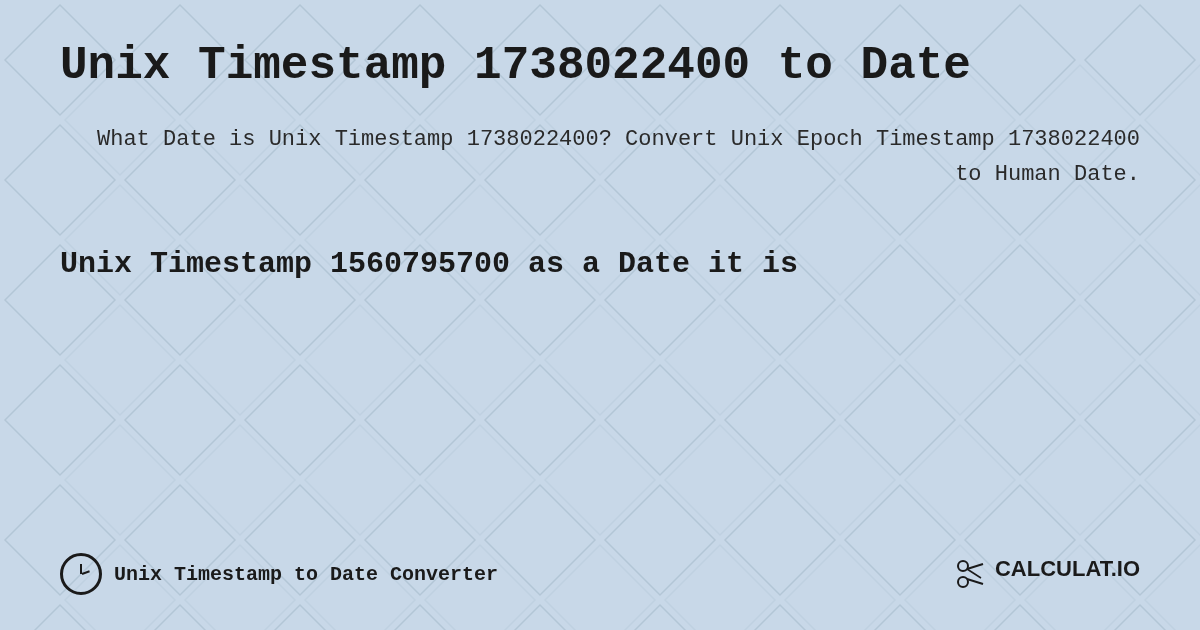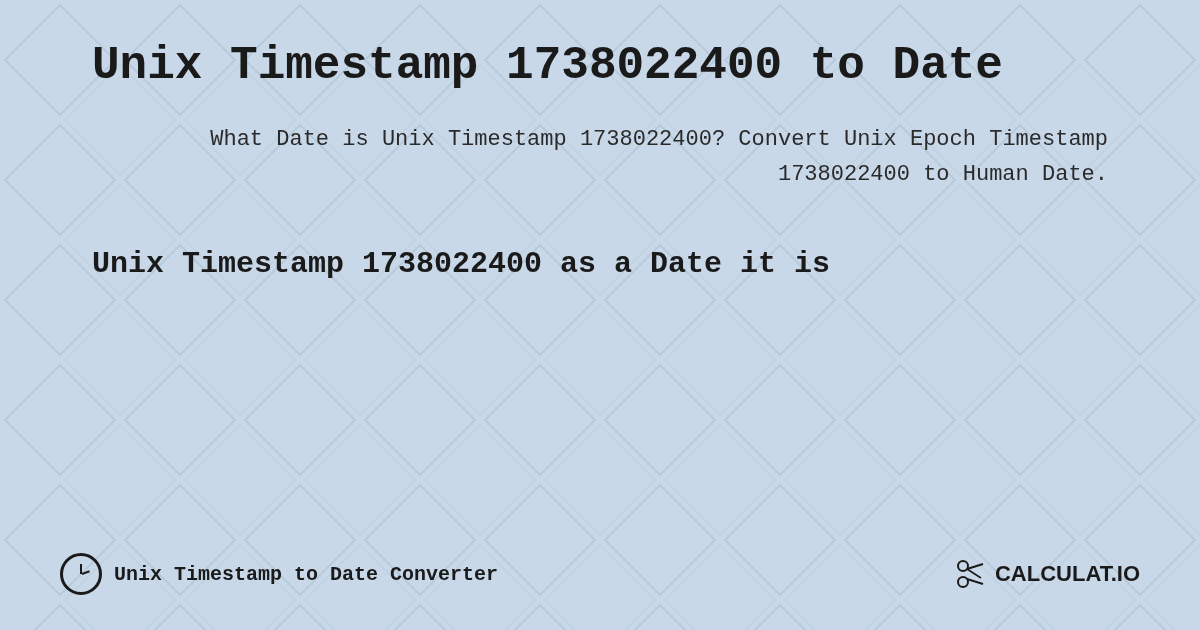--- a/index.html
+++ b/index.html
@@ -23,21 +23,21 @@
       top: 0;
       left: 0;
       width: 100%;
       height: 100%;
       z-index: 0;
     }
 
     .content {
       position: relative;
       z-index: 1;
-      padding: 40px 92px;
+      padding: 40px 60px;
     }
 
     .main-title {
       font-size: 46px;
       font-weight: bold;
       color: #1a1a1a;
       margin-bottom: 30px;
       font-family: 'Courier New', Courier, monospace;
     }
 
@@ -114,21 +114,21 @@
 
     .footer-label {
       font-size: 20px;
       font-weight: bold;
       color: #1a1a1a;
       font-family: 'Courier New', Courier, monospace;
     }
 
     .calculat-logo {
       display: flex;
-      align-items: center;
+      align-items: flex-start;
       gap: 6px;
       font-size: 22px;
       font-weight: bold;
       color: #1a1a1a;
       font-family: Arial, sans-serif;
     }
   </style>
 </head>
 <body>
 
@@ -147,21 +147,21 @@
   </g>
 </svg>
 
 <div class="content">
   <h1 class="main-title">Unix Timestamp 1738022400 to Date</h1>
 
   <p class="description">What Date is Unix Timestamp 1738022400? Convert Unix Epoch Timestamp 1738022400 to Human Date.</p>
 
   <div class="result-section">
     <p class="result-text">
-      <span>Unix Timestamp 1738022400 as a Date it is</span><br>
+      <span>Unix Timestamp 1560795700 as a Date it is</span><br>
     </p>
   </div>
 </div>
 
 <div class="footer">
   <div class="footer-left">
     <div class="clock-icon"></div>
     <span class="footer-label">Unix Timestamp to Date Converter</span>
   </div>
 

